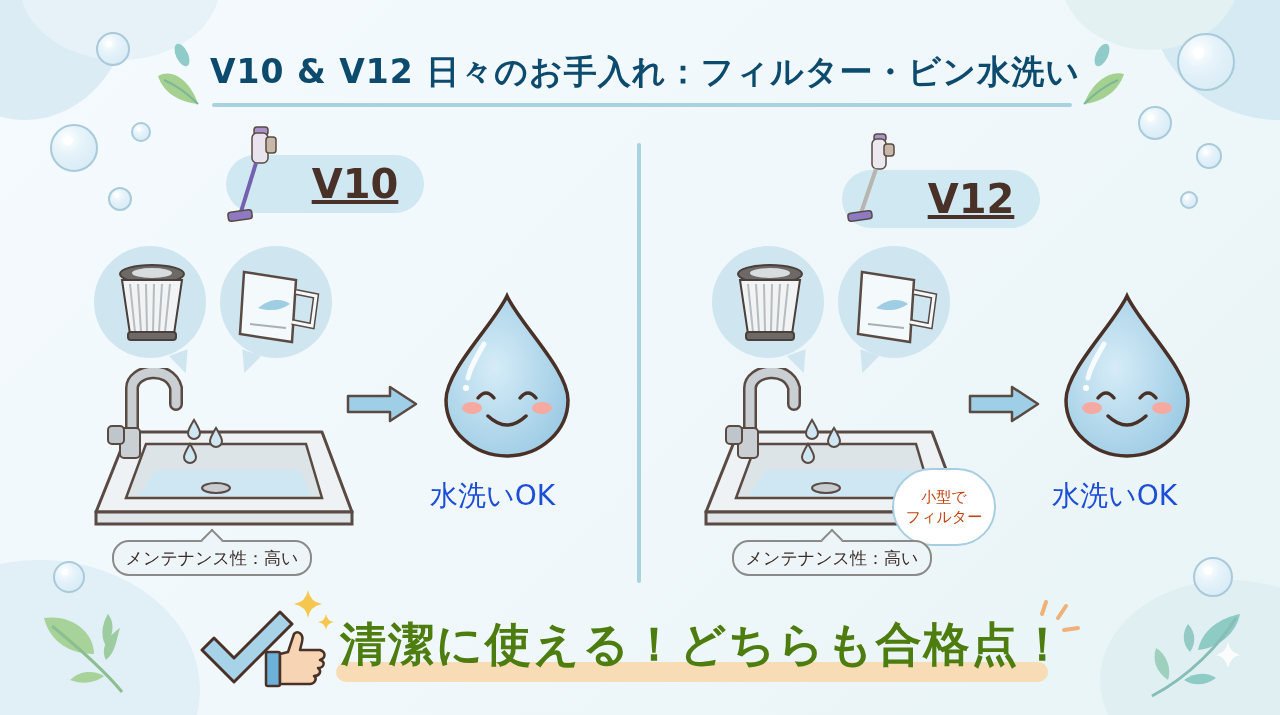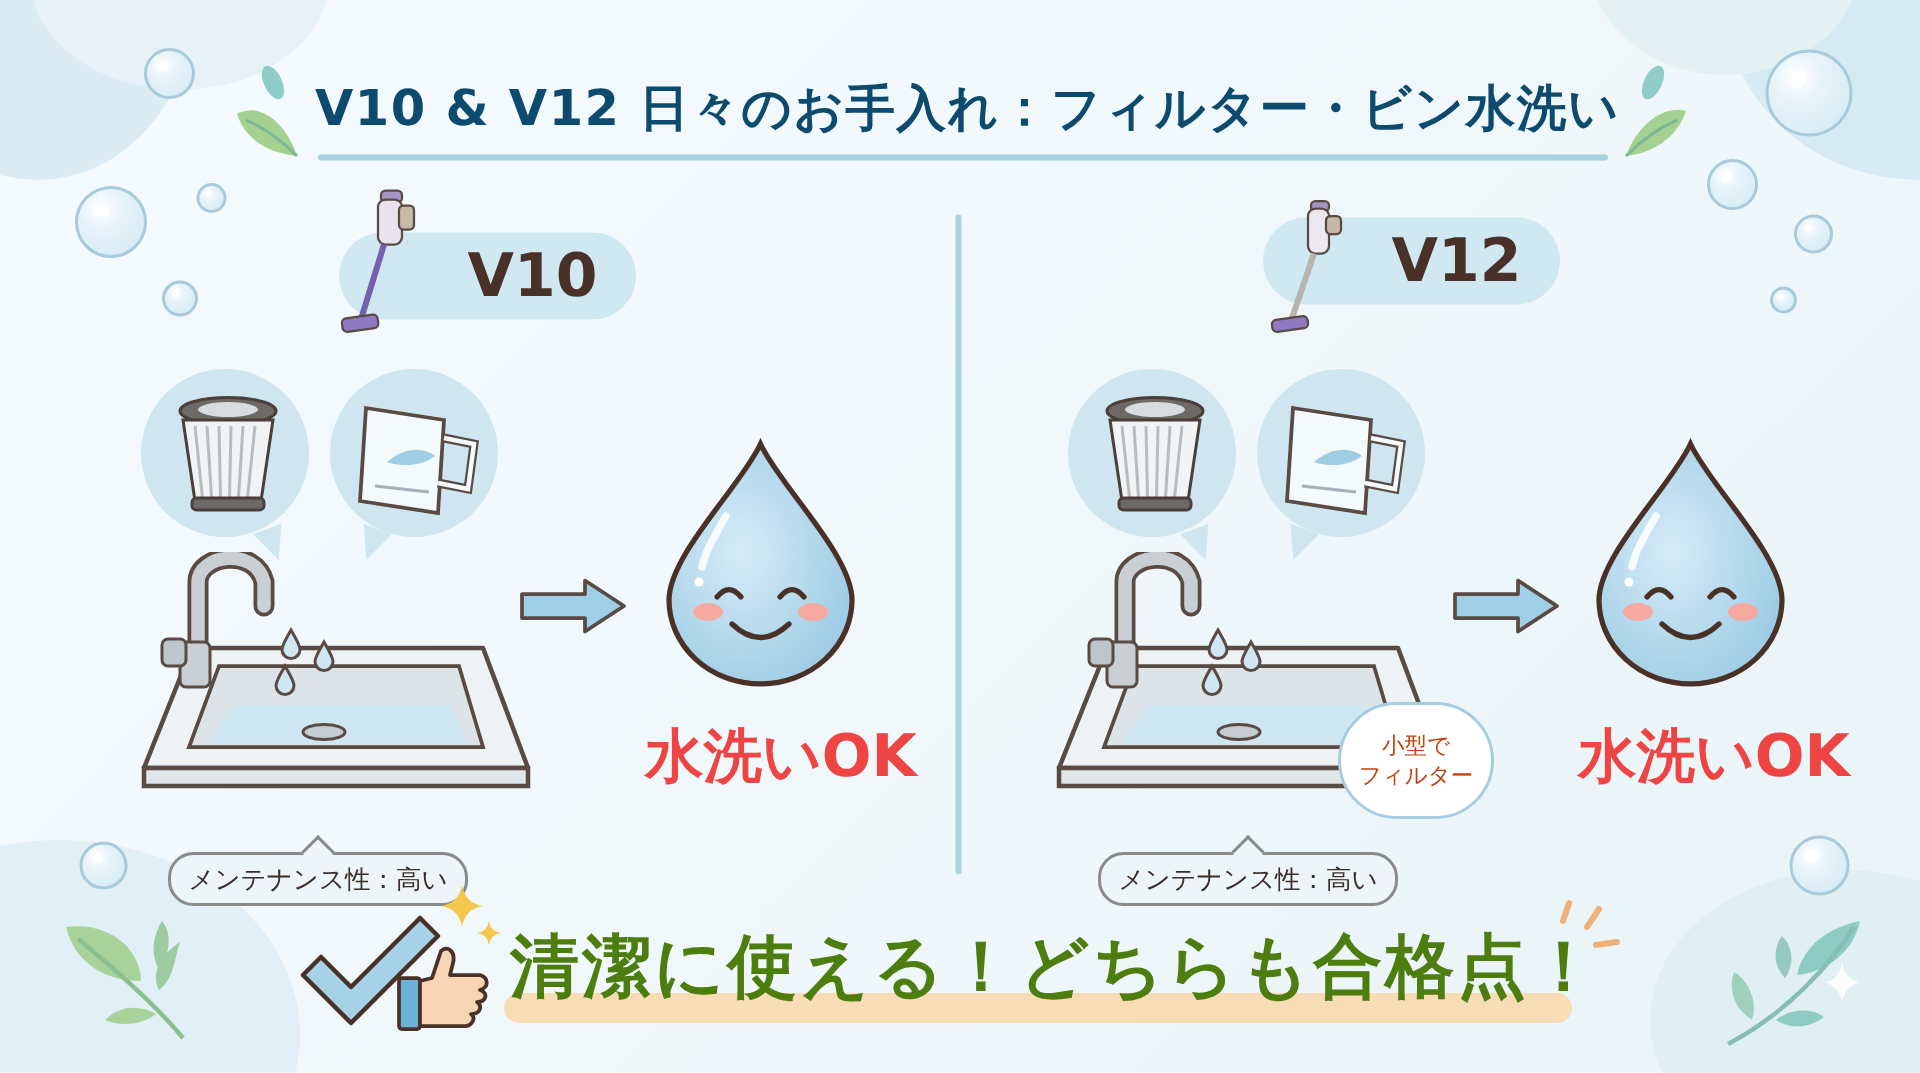--- a/index.html
+++ b/index.html
@@ -27,46 +27,46 @@
     white-space: nowrap;
   }
   .title-line { position: absolute; left: 212px; top: 103px; width: 860px; height: 4px; background: #a8d2de; border-radius: 2px; }
   .divider { position: absolute; left: 637px; top: 143px; width: 4px; height: 440px; background: #a9d3de; border-radius: 2px; }
 
   .model-pill {
     position: absolute; height: 58px; border-radius: 29px;
     background: #cfe8f1;
     display: flex; align-items: center; justify-content: center;
   }
-  .model-label { font-size: 40px; font-weight: bold; color: #4a3128; padding-left: 60px; }
+  .model-label { font-size: 40px; font-weight: bold; color: #4a3128; padding-left: 60px; text-decoration: underline; }
 
   .speech {
     position: absolute; width: 112px; height: 112px; border-radius: 50%;
     background: #cfe6f0;
   }
   .speech .tail {
     position: absolute; width: 0; height: 0; bottom: -16px;
     border-left: 10px solid transparent; border-right: 10px solid transparent;
     border-top: 22px solid #cfe6f0;
   }
 
   .maint-tag {
     position: absolute; height: 34px; border-radius: 17px;
     border: 2px solid #8a8a88; background: #eef5f9;
     display: flex; align-items: center; justify-content: center;
-    font-size: 17px; color: #3b2d28; padding: 16px 18px; white-space: nowrap; margin-top: 28px;
+    font-size: 17px; color: #3b2d28; padding: 16px 18px; white-space: nowrap;
   }
   .maint-tag::before {
     content: ""; position: absolute; top: -10px; left: 50%; margin-left: -8px;
     width: 14px; height: 14px; background: #eef5f9;
     border-left: 2px solid #8a8a88; border-top: 2px solid #8a8a88;
     transform: rotate(45deg);
   }
 
-  .ok-label { position: absolute; font-size: 39px; font-weight: bold; color: #ef4444; white-space: nowrap; }
+  .ok-label { position: absolute; font-size: 28px; font-weight: normal; color: #1d4ed8; white-space: nowrap; }
 
   .cloud-note {
     position: absolute; width: 104px; height: 78px;
     border-radius: 40px; background: #ffffff;
     border: 2px solid #a6cde0;
     display: flex; flex-direction: column; align-items: center; justify-content: center;
     font-size: 15px; line-height: 20px; color: #c2410c; text-align: center;
   }
 
   .bottom-band {
@@ -191,21 +191,21 @@
     <ellipse cx="30" cy="116" rx="10" ry="6" fill="#f5a9a0"></ellipse>
     <ellipse cx="100" cy="116" rx="10" ry="6" fill="#f5a9a0"></ellipse>
     <path d="M36 106 q 8 -10 16 0" stroke="#4a3128" stroke-width="3.5" fill="none" stroke-linecap="round"></path>
     <path d="M78 106 q 8 -10 16 0" stroke="#4a3128" stroke-width="3.5" fill="none" stroke-linecap="round"></path>
     <path d="M46 124 q 19 18 38 0" stroke="#4a3128" stroke-width="3.5" fill="none" stroke-linecap="round"></path>
   </svg>
   <div class="ok-label" style="left:430px;top:477px;">水洗いOK</div>
 </div>
 
 <div>
-  <div class="model-pill" style="left:842px;top:145px;width:198px;text-align:right;">
+  <div class="model-pill" style="left:842px;top:170px;width:198px;text-align:right;">
     <span class="model-label">V12</span>
   </div>
   <svg class="abs" style="left:846px;top:130px;" width="60" height="98" viewBox="0 0 60 98">
     <rect x="28" y="4" width="12" height="7" rx="3" fill="#a893c9" stroke="#5a4a44" stroke-width="1.5"></rect>
     <rect x="26" y="9" width="14" height="30" rx="5" fill="#ece8ef" stroke="#5a4a44" stroke-width="1.5"></rect>
     <rect x="38" y="14" width="10" height="12" rx="3" fill="#c7b8a8" stroke="#5a4a44" stroke-width="1.5"></rect>
     <line x1="30" y1="39" x2="14" y2="86" stroke="#b8b4b0" stroke-width="4"></line>
     <rect x="2" y="82" width="24" height="8" rx="3" fill="#8e7ac2" stroke="#5a4a44" stroke-width="1.5" transform="rotate(-8 14 86)"></rect>
   </svg>
 

